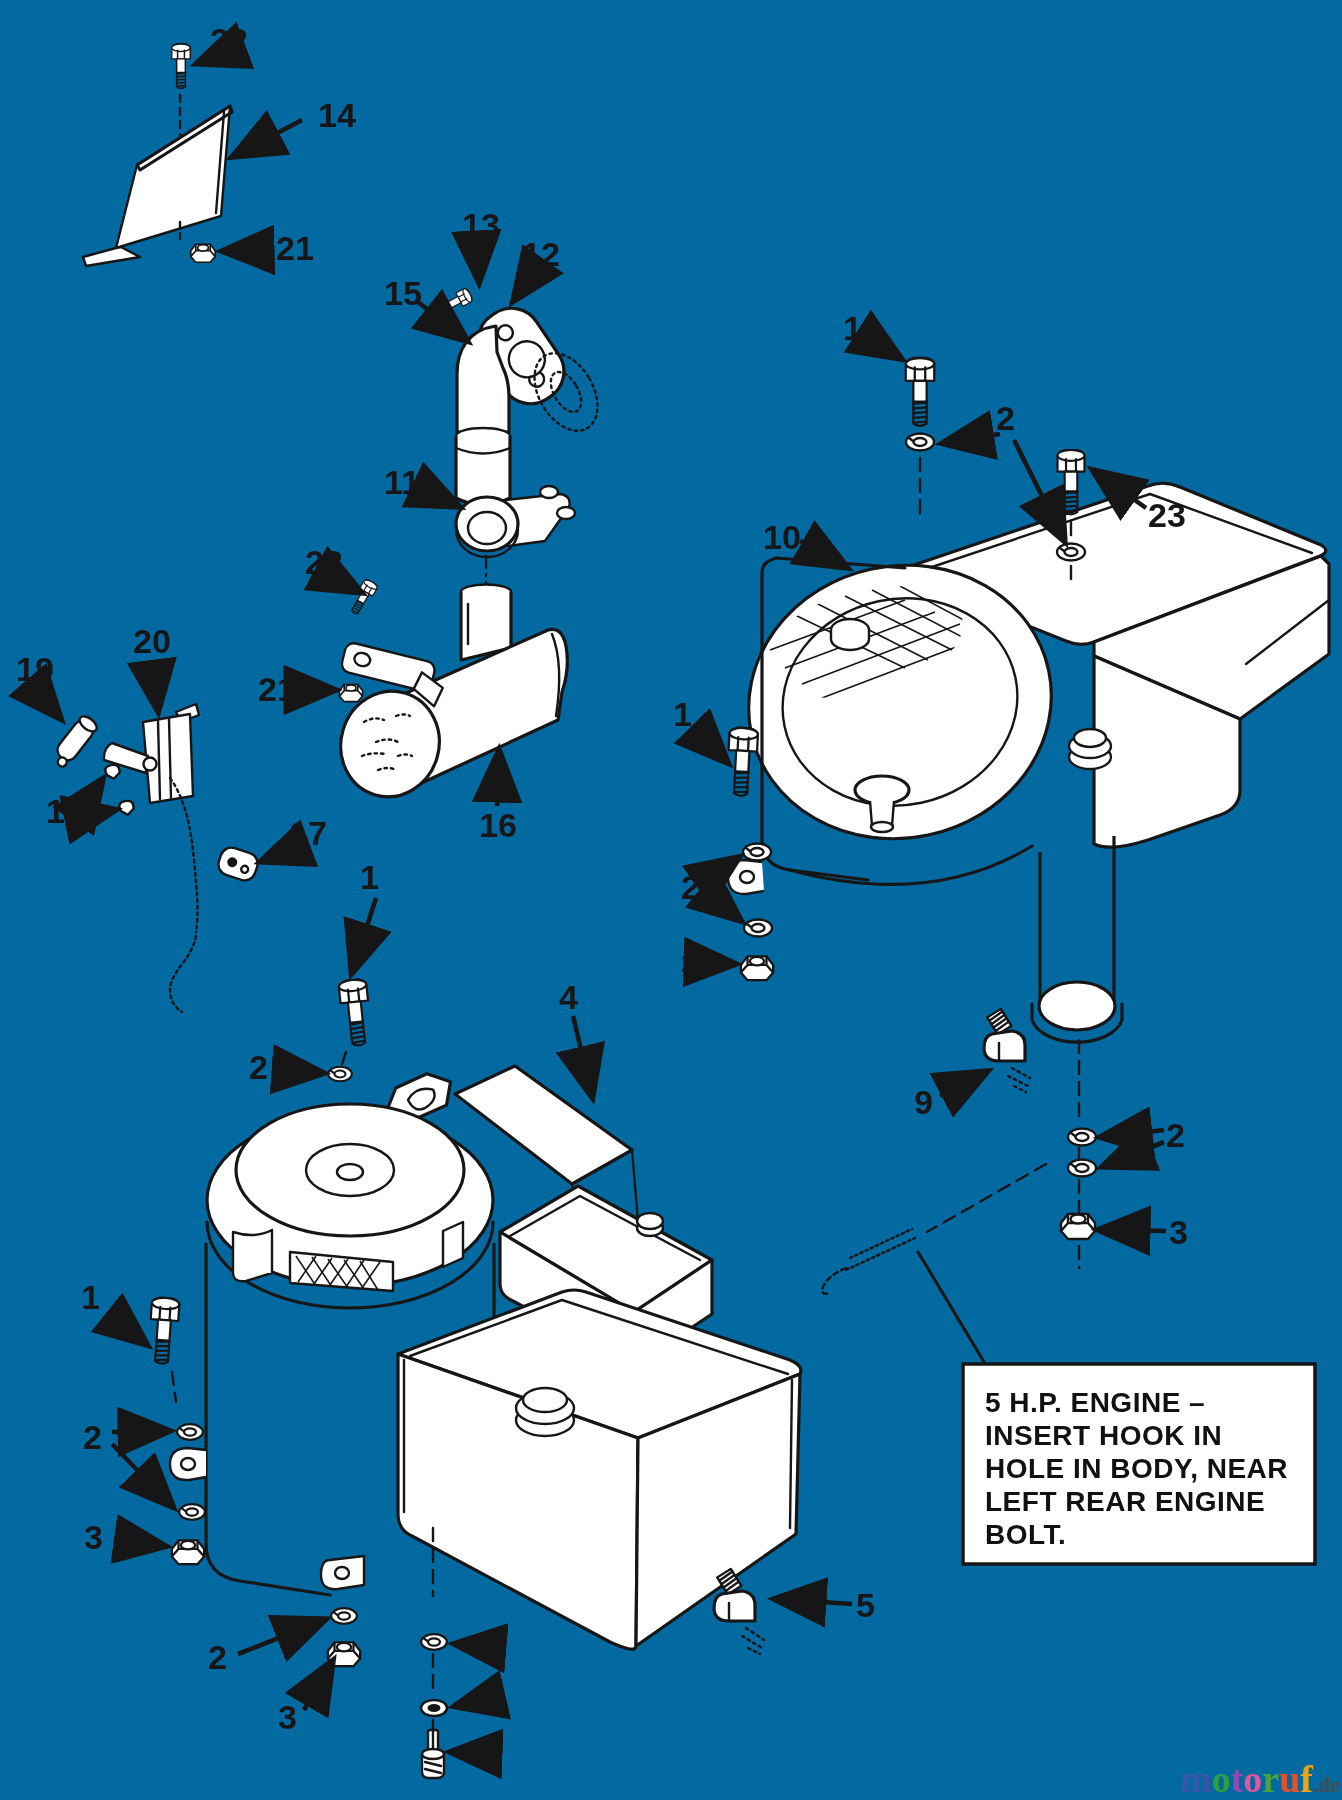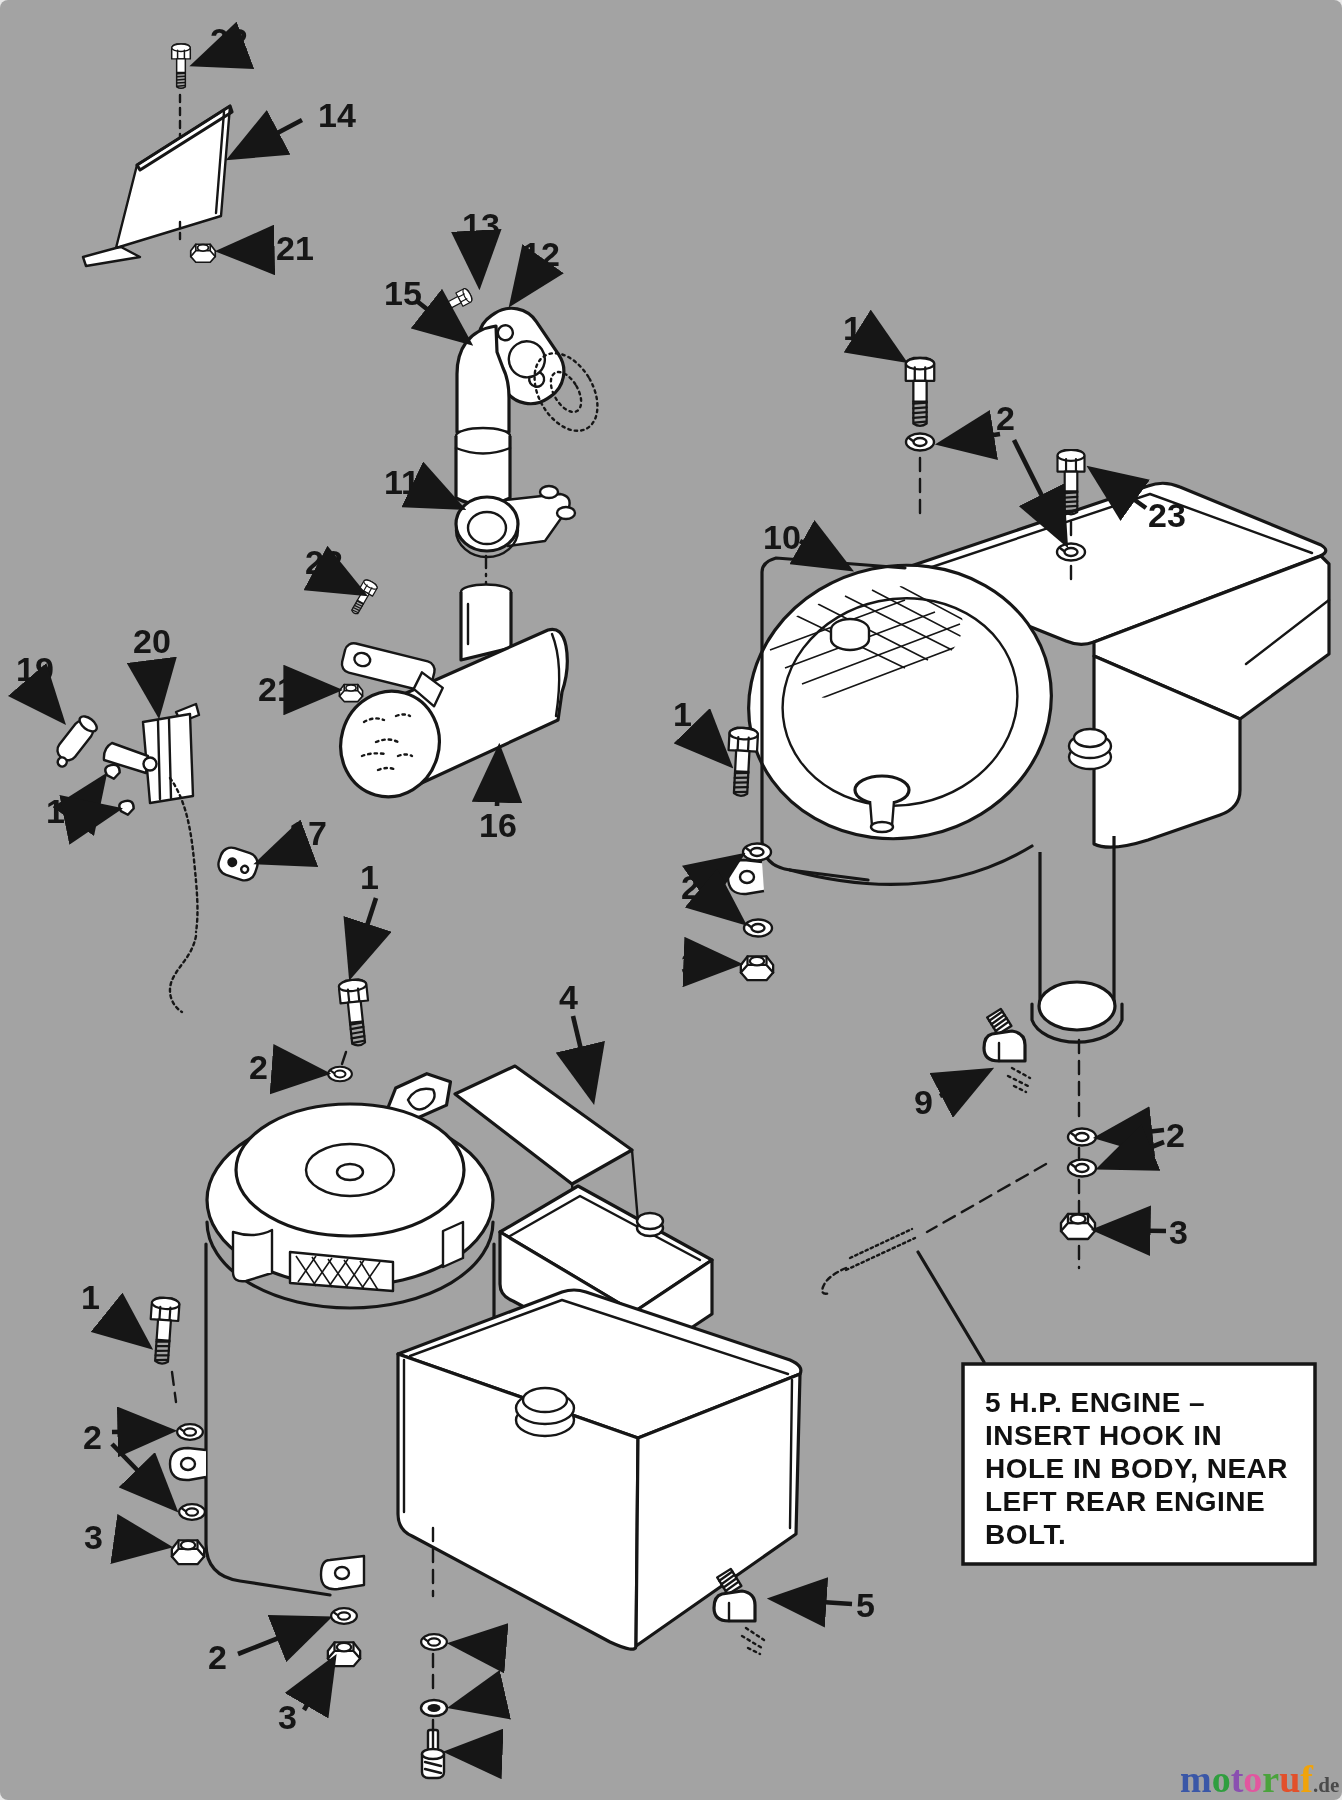--- a/index.html
+++ b/index.html
@@ -1,17 +1,17 @@
 <!DOCTYPE html>
 <html><head>
 <meta charset="utf-8">
 <style>
   html,body{margin:0;padding:0;background:#e8e8e8;}
-  .page{position:relative;width:1342px;height:1800px;background:#a3a3a3;overflow:hidden;
-        font-family:"Liberation Sans",sans-serif;border-radius:8px;}
+  .page{position:relative;width:1342px;height:1800px;background:#0369a1;overflow:hidden;
+        font-family:"Liberation Sans",sans-serif;}
   svg{position:absolute;left:0;top:0;}
   .ln{fill:none;stroke:#161616;stroke-width:2.4;stroke-linecap:round;stroke-linejoin:round;}
   .ln3{fill:none;stroke:#161616;stroke-width:3.2;stroke-linecap:round;stroke-linejoin:round;}
   .fw{fill:#ffffff;stroke:#161616;stroke-width:2.4;stroke-linejoin:round;}
   .fw3{fill:#ffffff;stroke:#161616;stroke-width:3.2;stroke-linejoin:round;}
   .arrow{fill:none;stroke:#161616;stroke-width:4.6;marker-end:url(#ah);}
   .callout{font:bold 34px "Liberation Sans",sans-serif;fill:#161616;}
   .dash{stroke-dasharray:13,8;}
   .cdash{stroke-dasharray:12,6,2,6;}
   .dots{stroke-dasharray:2.5,4;}

